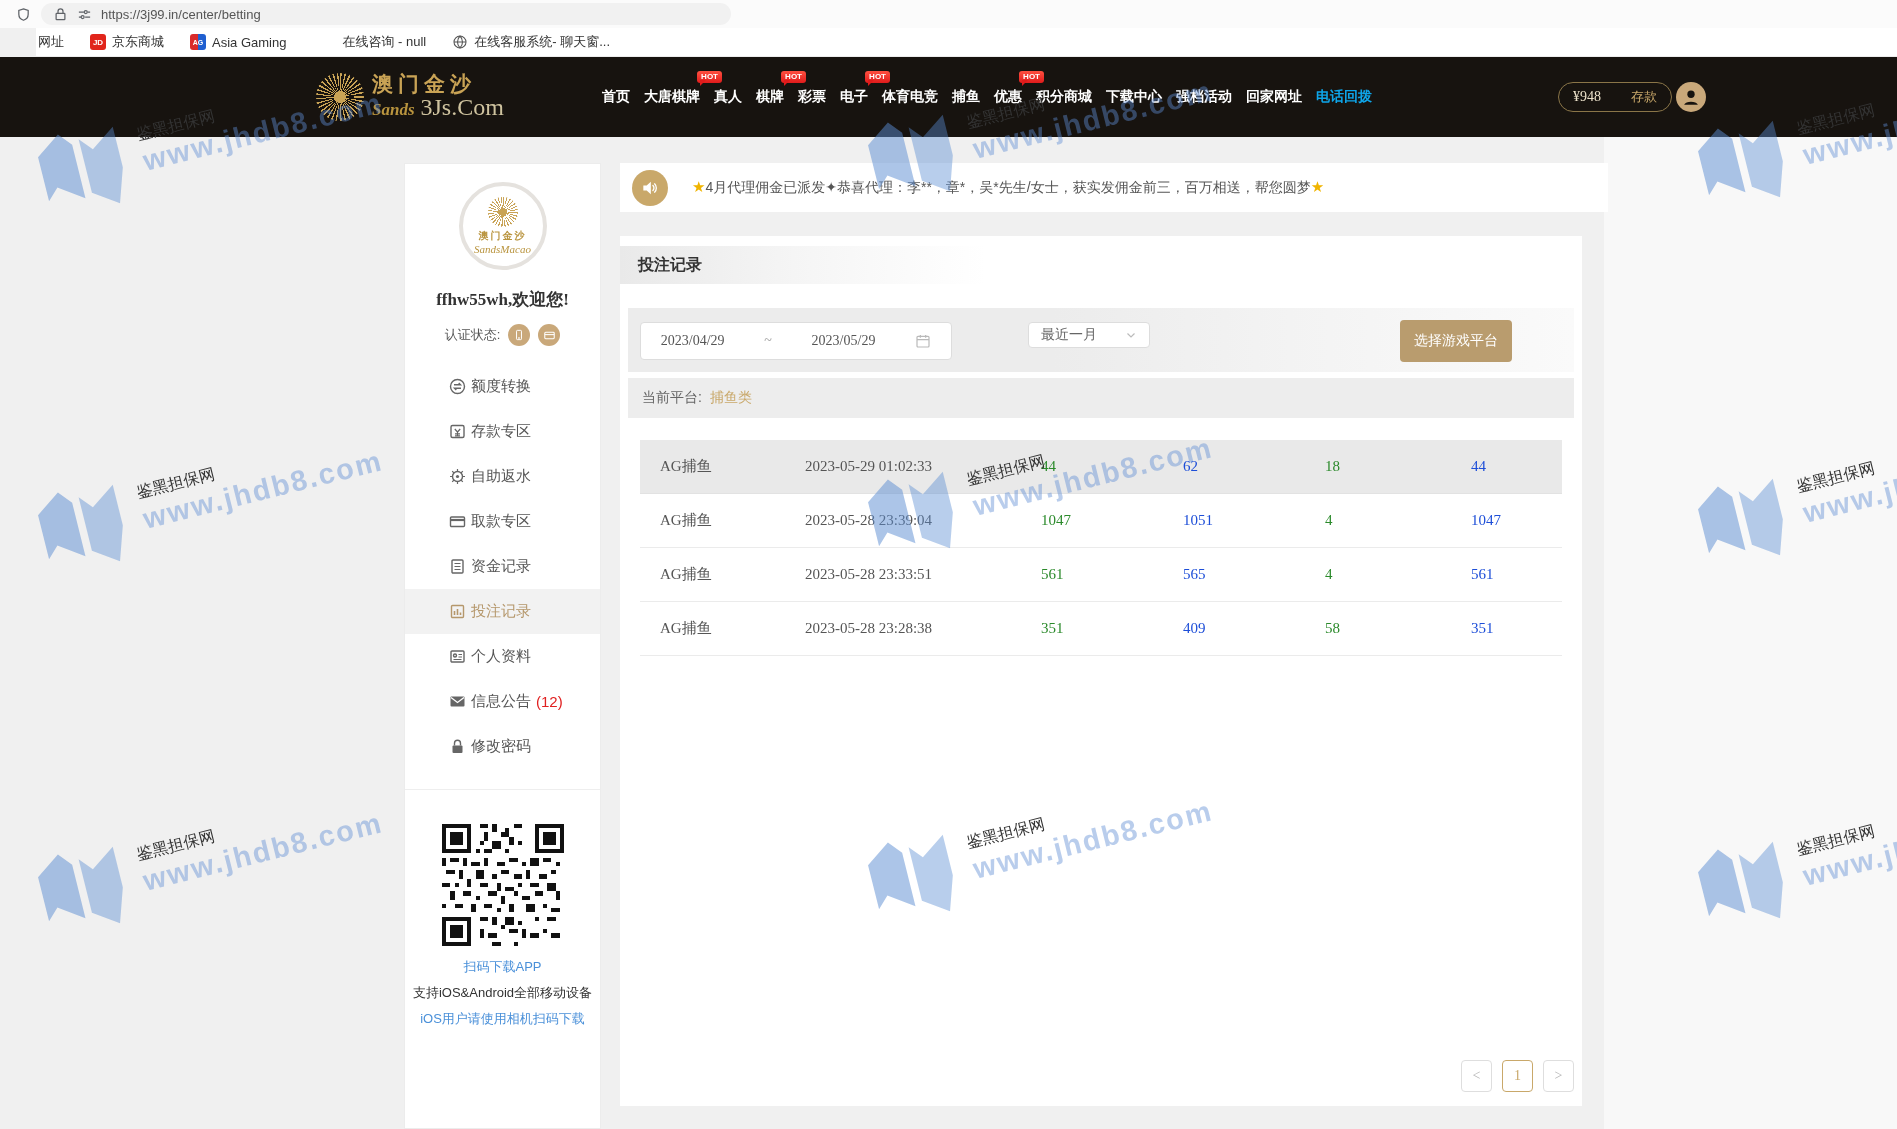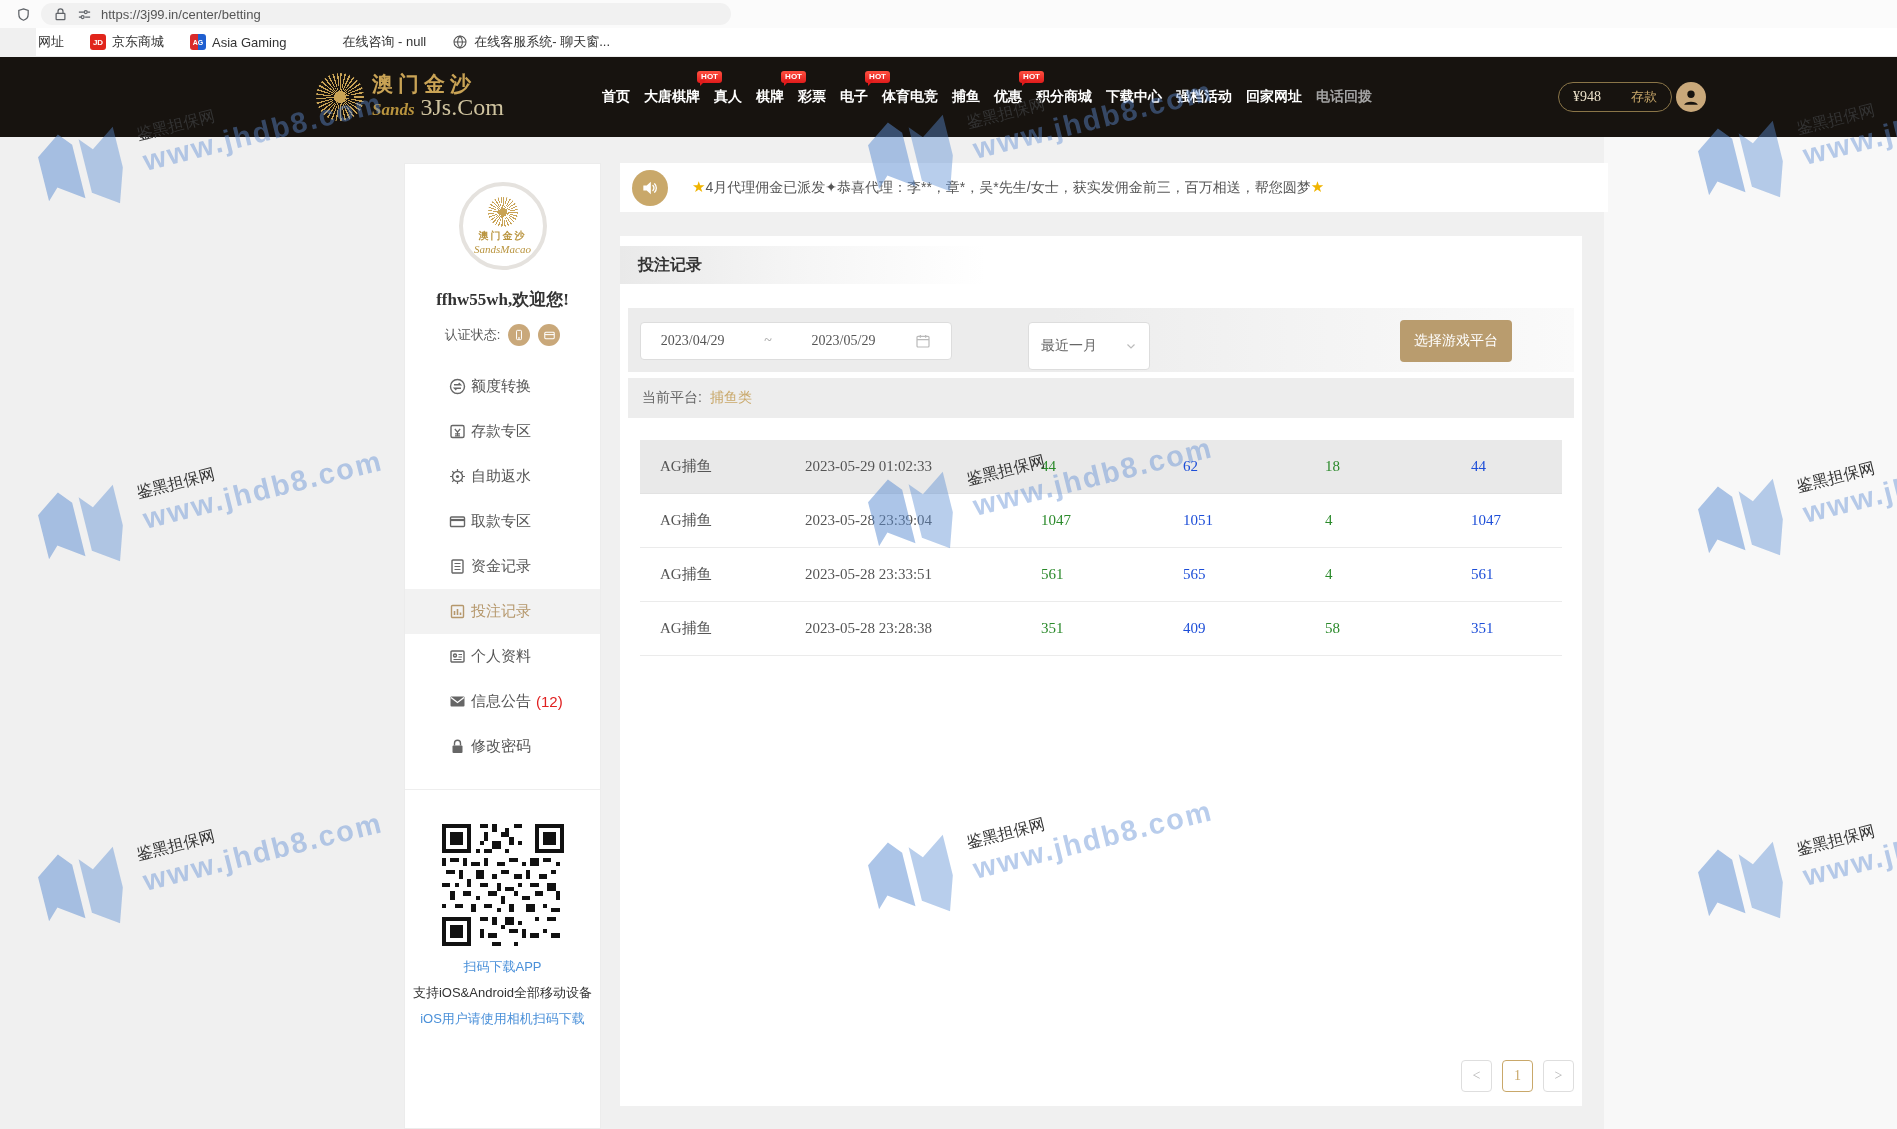--- a/index.html
+++ b/index.html
@@ -40,21 +40,21 @@
         background: radial-gradient(circle, #c9a355 0 17%, rgba(0,0,0,0) 18%),
                     repeating-conic-gradient(#c9a355 0deg 4deg, rgba(0,0,0,0) 4deg 11deg); }
   .logo-cn{ font-family:"Liberation Serif", serif; font-weight:bold; color:#c9a355;
             font-size:21px; letter-spacing:5px; line-height:20px;}
   .logo-script{ font-family:"Liberation Serif", serif; font-style:italic; font-weight:bold;
                 color:#b9943e; font-size:17px; line-height:16px;}
   .logo-domain{ font-family:"Liberation Serif", serif; color:#cfc39f; font-size:24px; margin-left:6px;}
   .nav{ position:absolute; left:600px; top:0; height:100%; display:flex; align-items:center; gap:10px; }
   .nav-item{ position:relative; color:#fff; font-size:14px; font-weight:600; white-space:nowrap;
              padding:4px 2px; cursor:pointer; }
-  .nav-item.green{ color:#a3a3a3; }
+  .nav-item.green{ color:#0ea5e9; }
   .hot{ position:absolute; top:-13px; right:-20px; background:linear-gradient(#ff5040,#e01b1b);
         color:#fff; font-size:8px; font-weight:bold; padding:1px 4px; border-radius:3px; line-height:10px;}
   .hot:after{ content:""; position:absolute; left:3px; bottom:-3px; border:3px solid rgba(0,0,0,0);
         border-top-color:#e01b1b; border-left-color:#e01b1b; width:0; height:0;}
   .balance{ position:absolute; left:1558px; top:50%; transform:translateY(-50%);
             width:114px; height:30px; border:1px solid #8a7548; border-radius:15px;
             display:flex; align-items:center; justify-content:space-between; padding:0 14px; cursor:pointer;}
   .balance .amt{ color:#ece2cb; font-size:14px; font-family:"Liberation Serif", serif;}
   .balance .dep{ color:#c9a86a; font-size:13px; }
   .avatar-btn{ position:absolute; left:1676px; top:50%; transform:translateY(-50%);
@@ -106,21 +106,21 @@
   .card-title{ position:absolute; left:0; top:10px; width:100%; height:38px; line-height:38px;
                padding-left:18px; font-size:16px; font-weight:bold; color:#333;
                background:linear-gradient(90deg,#e9e9e9 0%, #f5f5f5 18%, #ffffff 38%); }
   .panelA{ position:absolute; left:8px; top:72px; width:946px; height:64px;
            background:linear-gradient(90deg,#ececec 0 45%, #f3f3f3 70%, #fafafa 100%); }
   .date-box{ position:absolute; left:12px; top:14px; width:312px; height:38px; background:#fff;
              border:1px solid #ddd; border-radius:4px; display:flex; align-items:center;
              justify-content:space-around; font-size:14px; color:#555; cursor:pointer;
              font-family:"Liberation Serif", serif;}
   .tilde{ color:#999; }
-  .dropdown{ position:absolute; left:400px; top:14px; width:122px; height:48px; background:#fff;
+  .dropdown{ position:absolute; left:400px; top:14px; width:122px; height:26px; background:#fff;
              border:1px solid #ddd; border-radius:4px; display:flex; align-items:center;
              justify-content:space-between; padding:0 12px; font-size:14px; color:#666; cursor:pointer;}
   .gold-btn{ position:absolute; right:62px; top:12px; width:112px; height:42px; background:#b99c6e;
              border:none; border-radius:4px; color:#fff; font-size:14px; cursor:pointer;}
   .panelB{ position:absolute; left:8px; top:142px; width:946px; height:40px; background:#ededed;
            display:flex; align-items:center; padding-left:14px; font-size:14px; color:#666;}
   .cur-val{ color:#c9a86a; margin-left:8px; cursor:pointer;}
   .table{ position:absolute; left:20px; top:204px; width:922px; font-size:14px;}
   .trow{ display:grid; grid-template-columns:145px 236px 142px 142px 146px 1fr; align-items:center;
          height:54px; border-bottom:1px solid #ebebeb;}

